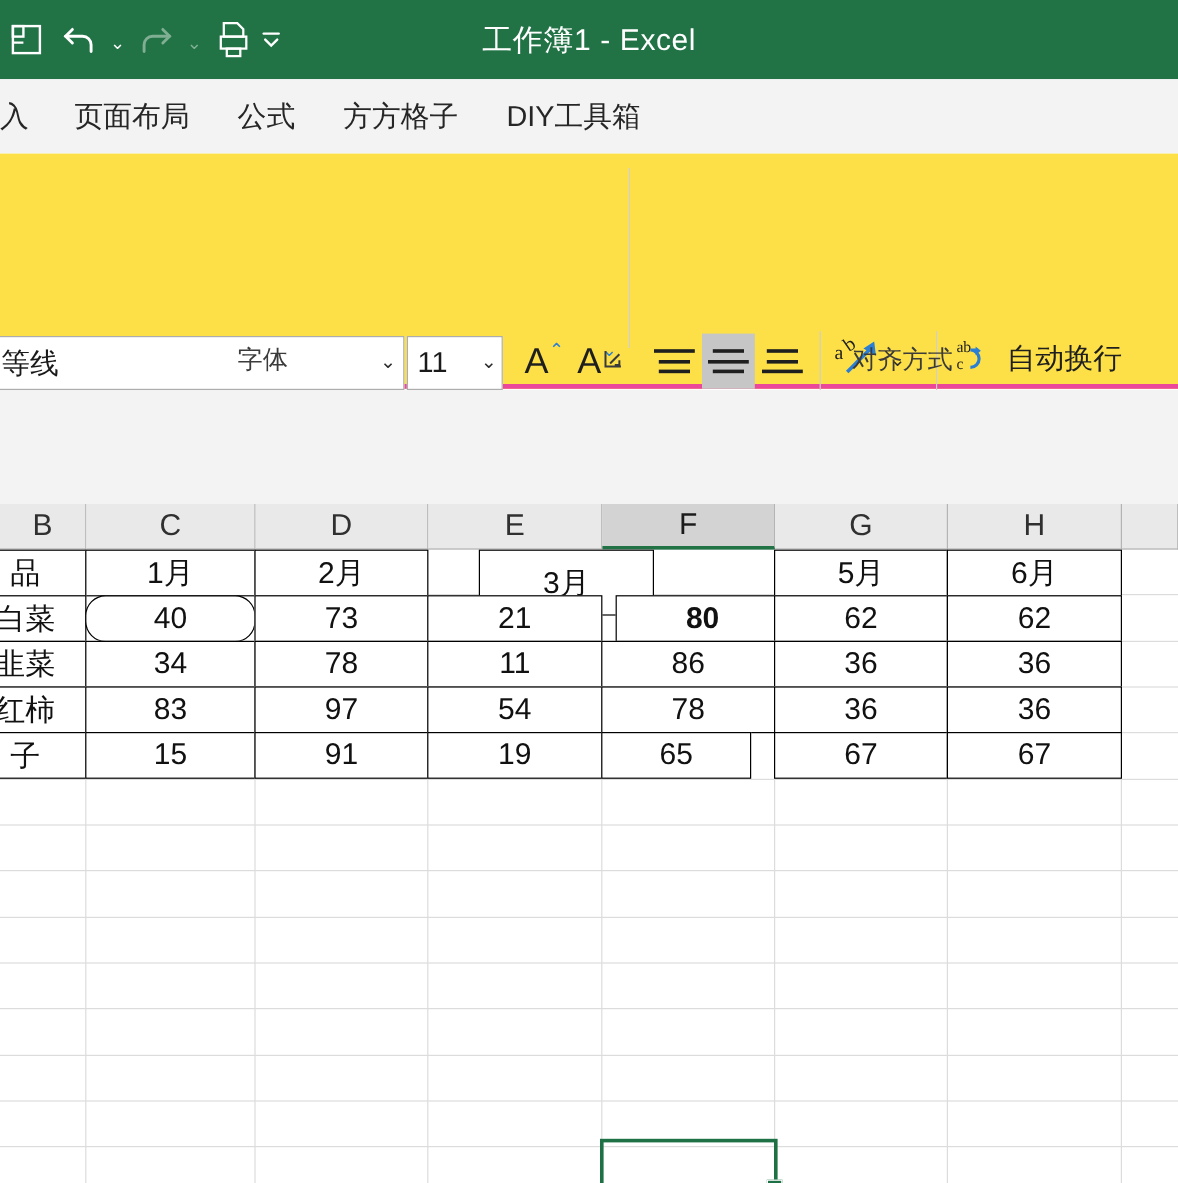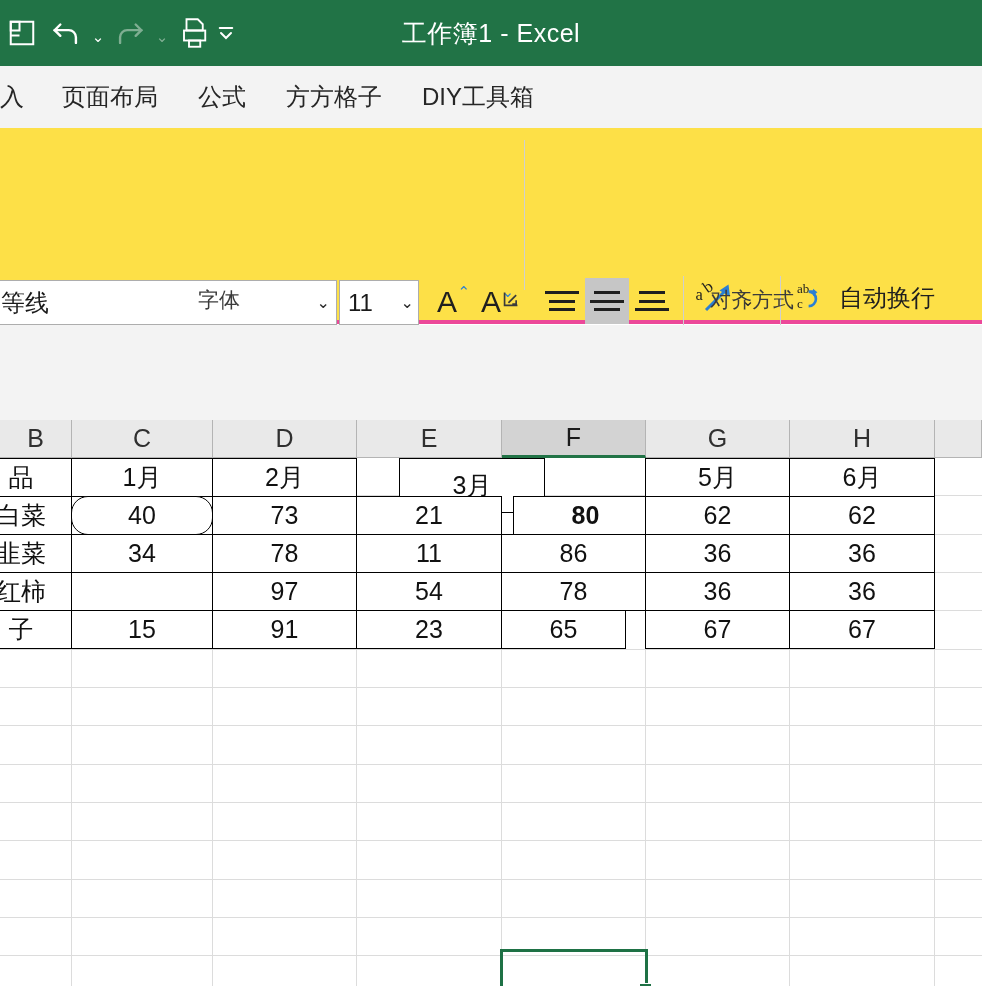--- a/index.html
+++ b/index.html
@@ -482,30 +482,31 @@
 
       <div class="datacell" style="left:-30px; top:76px; width:102px; height:39px;">韭菜</div>
       <div class="datacell" style="left:71px;  top:76px; width:142px; height:39px;">34</div>
       <div class="datacell" style="left:212px; top:76px; width:145px; height:39px;">78</div>
       <div class="datacell" style="left:356px; top:76px; width:146px; height:39px;">11</div>
       <div class="datacell" style="left:501px; top:76px; width:145px; height:39px;">86</div>
       <div class="datacell" style="left:645px; top:76px; width:145px; height:39px;">36</div>
       <div class="datacell" style="left:789px; top:76px; width:146px; height:39px;">36</div>
 
       <div class="datacell" style="left:-30px; top:114px; width:102px; height:39px;">红柿</div>
+      <div class="datacell" style="left:71px;  top:114px; width:142px; height:39px;">83</div>
       <div class="datacell" style="left:212px; top:114px; width:145px; height:39px;">97</div>
       <div class="datacell" style="left:356px; top:114px; width:146px; height:39px;">54</div>
       <div class="datacell" style="left:501px; top:114px; width:145px; height:39px;">78</div>
       <div class="datacell" style="left:645px; top:114px; width:145px; height:39px;">36</div>
       <div class="datacell" style="left:789px; top:114px; width:146px; height:39px;">36</div>
 
       <div class="datacell" style="left:-30px; top:152px; width:102px; height:39px;">子</div>
       <div class="datacell" style="left:71px;  top:152px; width:142px; height:39px;">15</div>
       <div class="datacell" style="left:212px; top:152px; width:145px; height:39px;">91</div>
-      <div class="datacell" style="left:356px; top:152px; width:146px; height:39px;">23</div>
+      <div class="datacell" style="left:356px; top:152px; width:146px; height:39px;">19</div>
       <div class="datacell" style="left:501px; top:152px; width:125px; height:39px;">65</div>
       <div class="datacell" style="left:645px; top:152px; width:145px; height:39px;">67</div>
       <div class="datacell" style="left:789px; top:152px; width:146px; height:39px;">67</div>
 
       <div class="selbox" style="left:500px; top:491px; width:148px; height:42px;"></div>
       <div class="fillhandle" style="left:639px; top:525px;"></div>
     </div>
   </div>
 
 </div>

